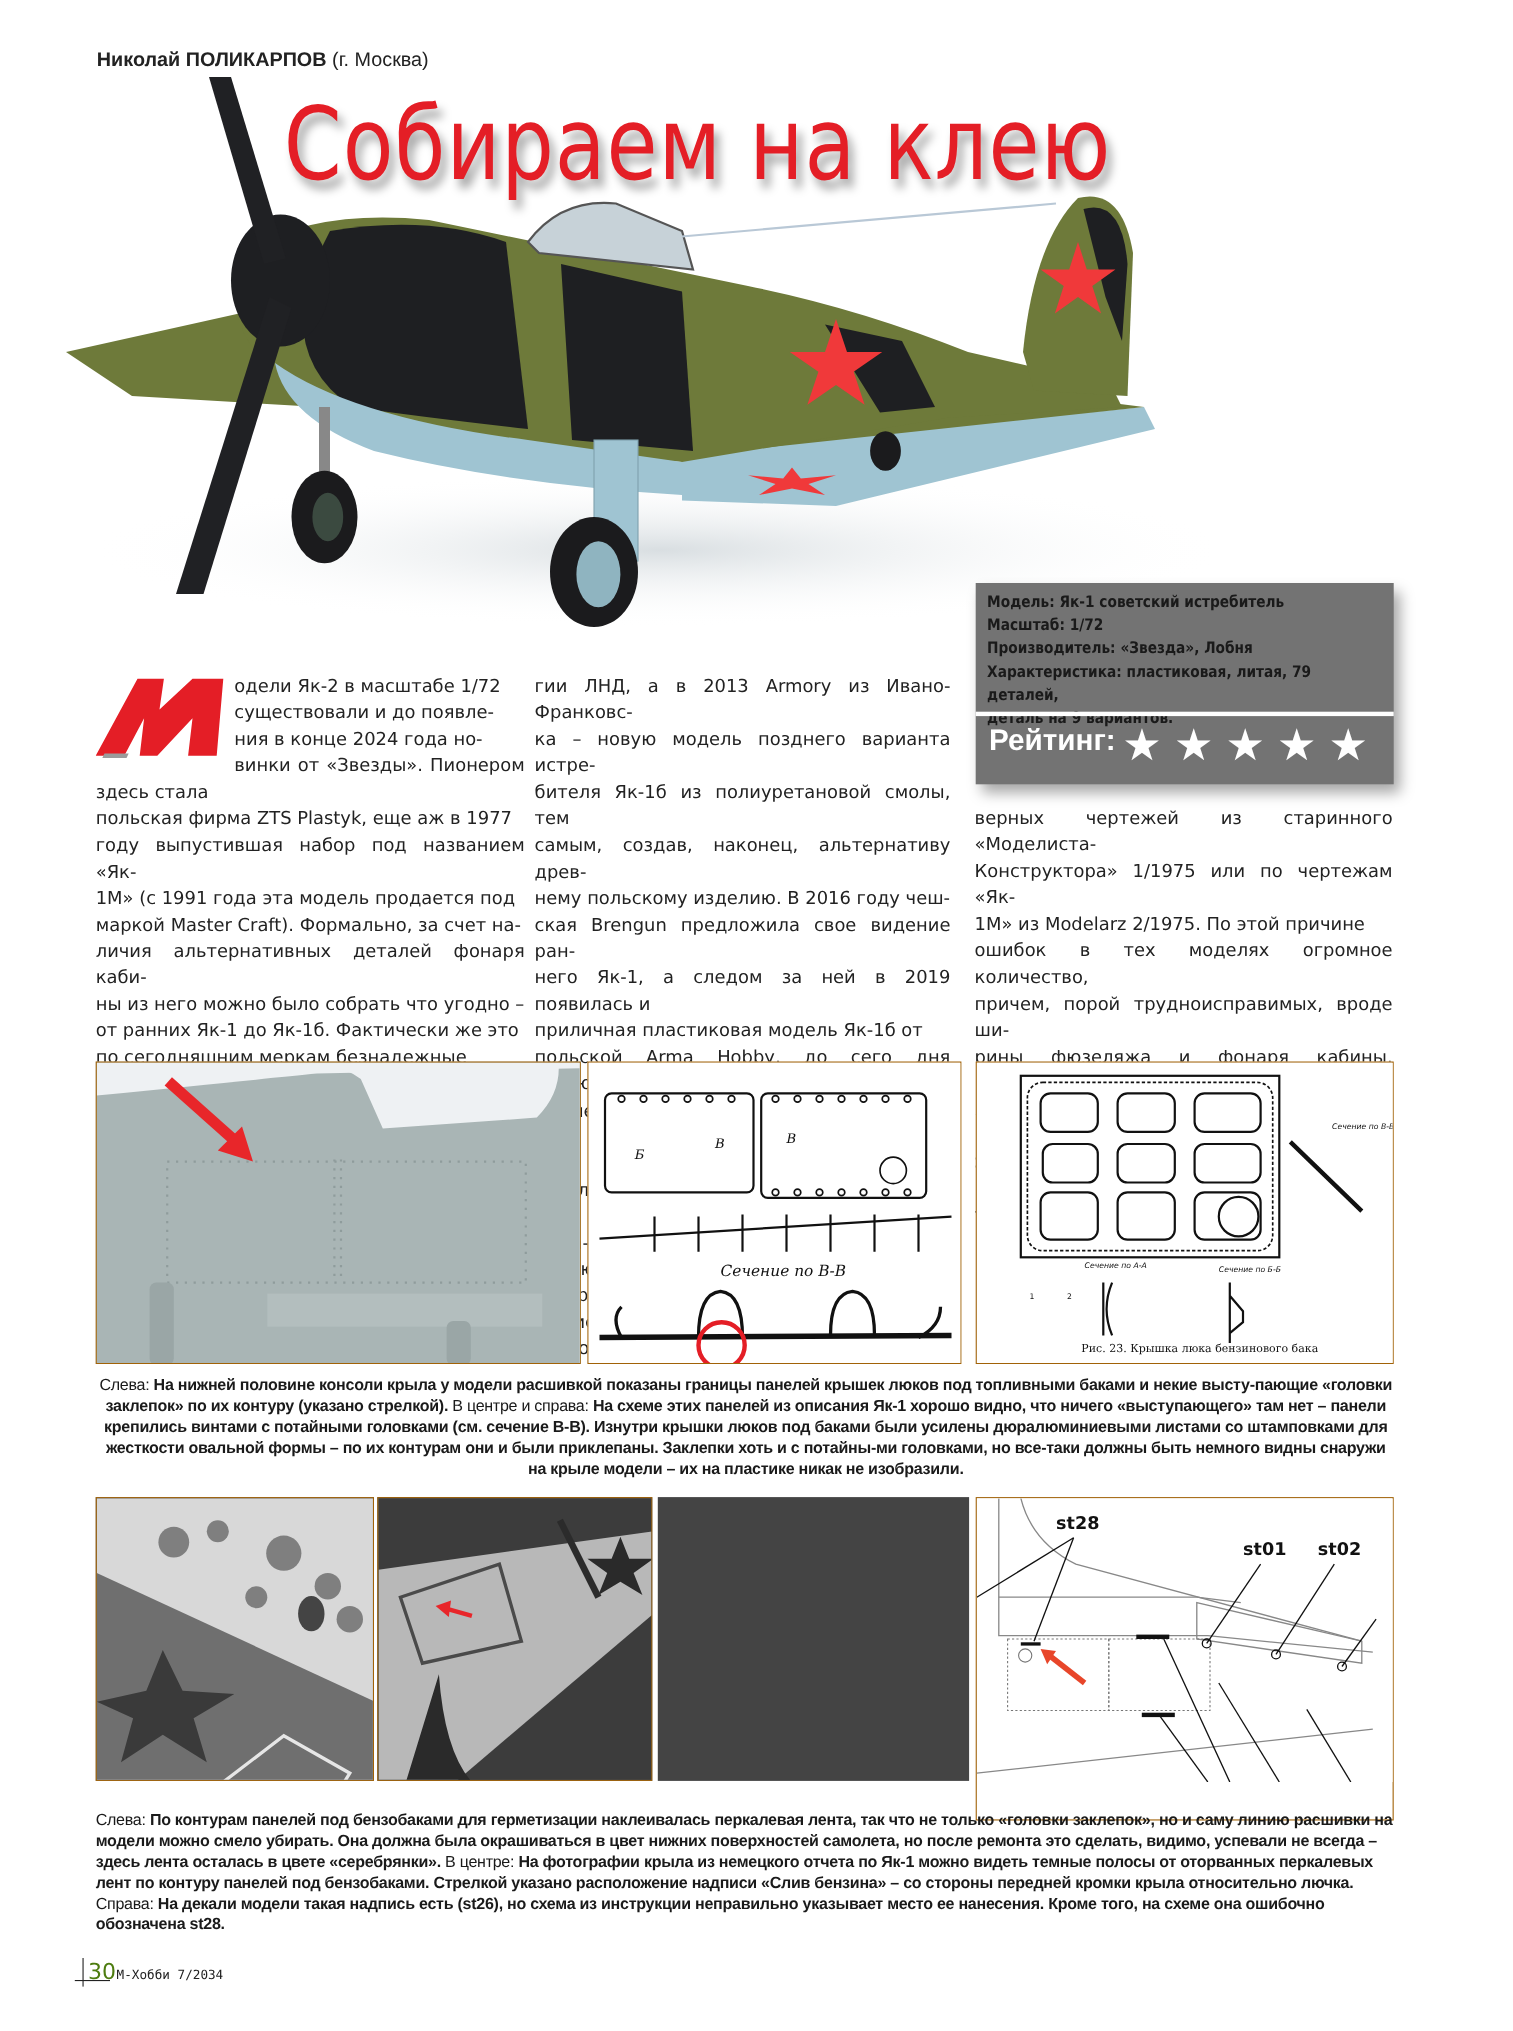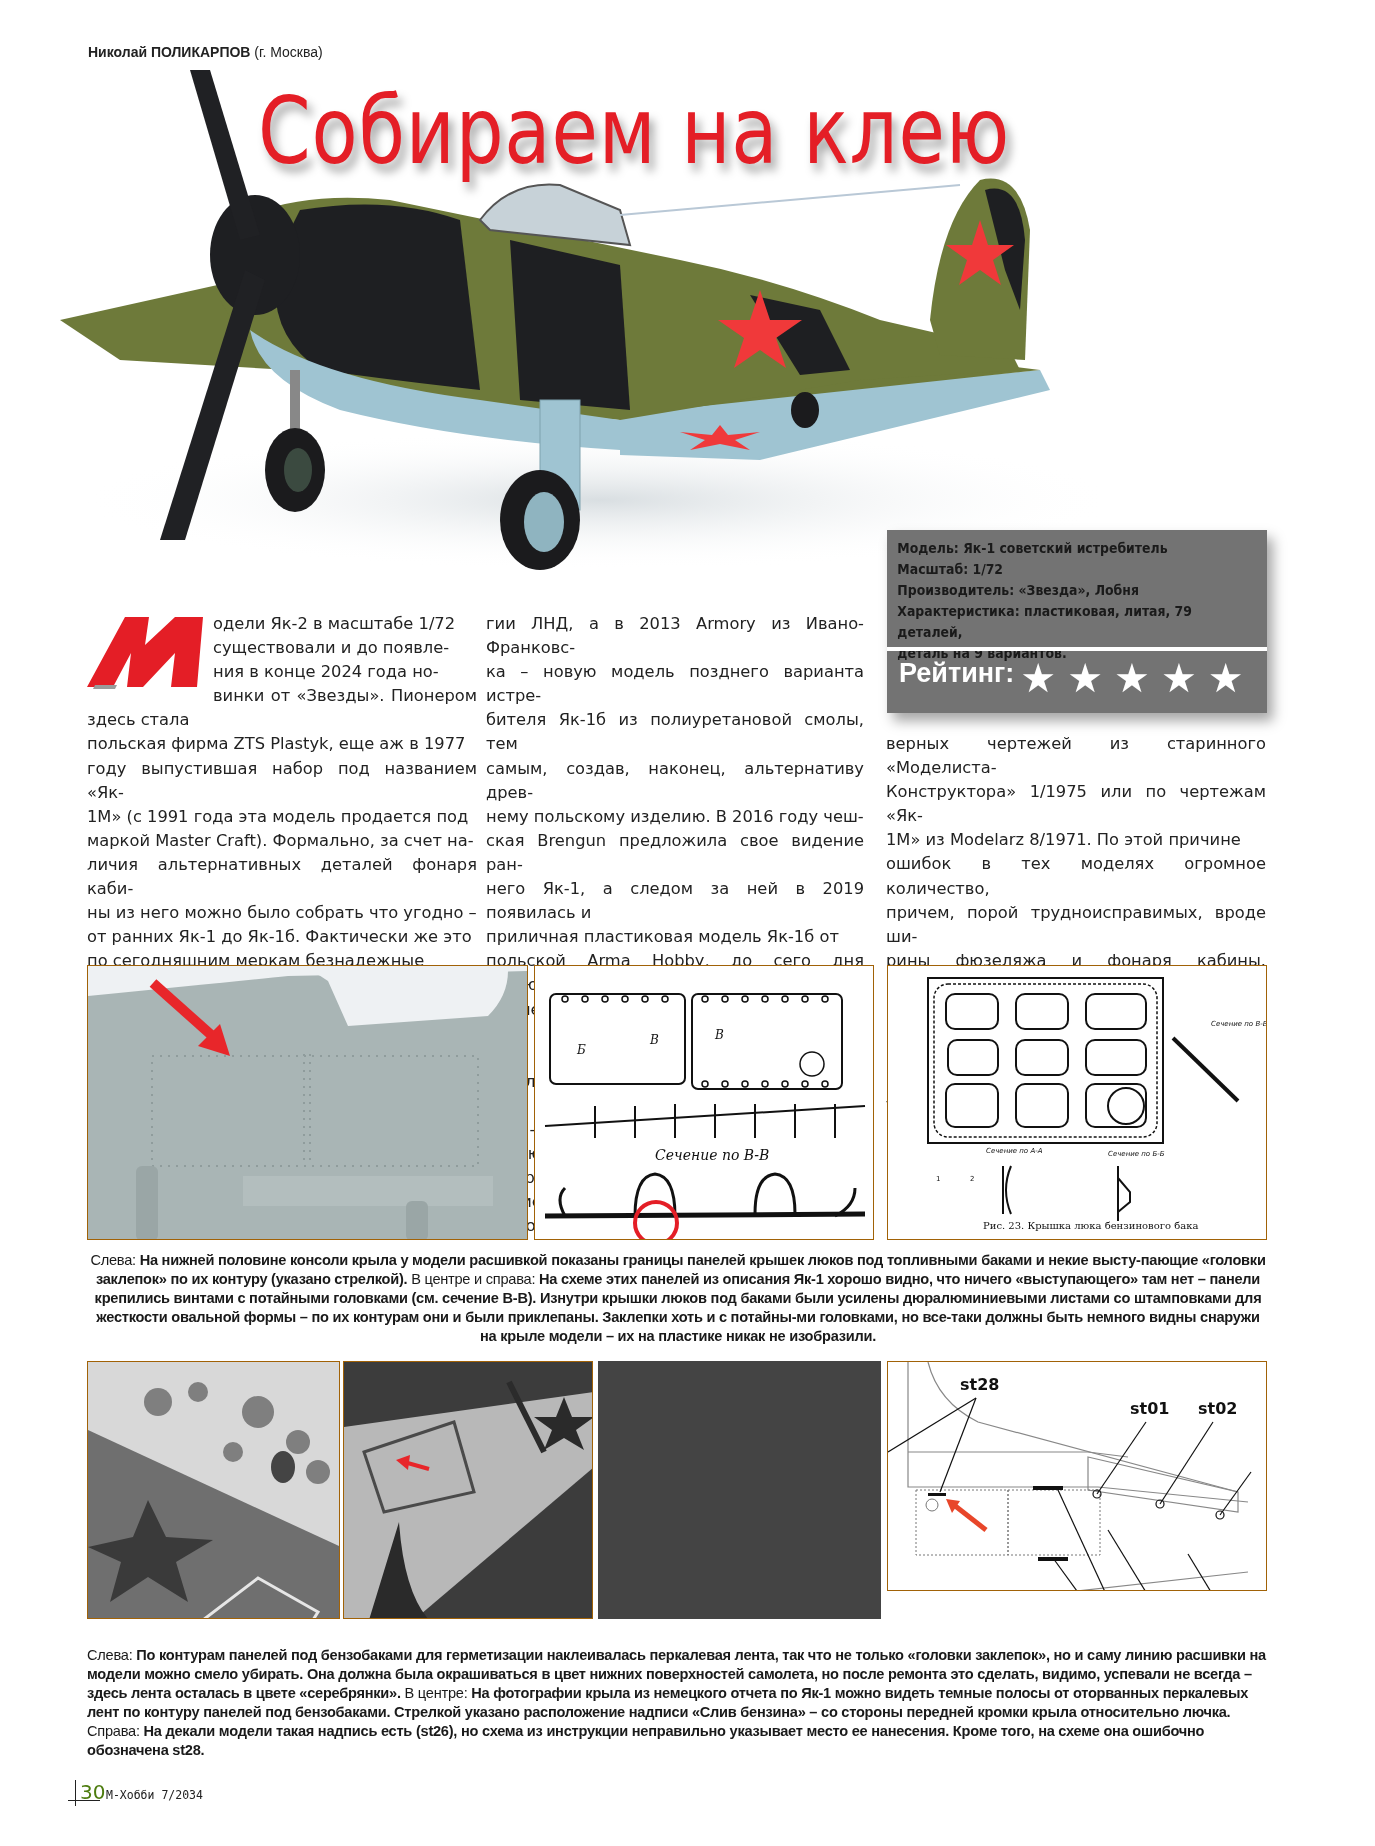--- a/index.html
+++ b/index.html
@@ -1,19 +1,19 @@
 <!DOCTYPE html>
 <html><head>
 <meta charset="utf-8">
 <style>
   * { box-sizing: border-box; margin: 0; padding: 0; }
   html, body { width: 1375px; height: 1846px; background: #ffffff; overflow: hidden; }
   body { position: relative; font-family: "DejaVu Sans", sans-serif; color: #1a1a1a; }
 
-  .author { position: absolute; left: 88px; top: 44px; font-family: "Liberation Sans", sans-serif; font-size: 14px; color: #222; }
+  .author { position: absolute; left: 88px; top: 44px; font-family: "Liberation Sans", sans-serif; font-size: 18px; color: #222; }
   .author b { font-weight: bold; }
 
   .title { position: absolute; left: 258px; top: 78px; font-family: "DejaVu Sans", sans-serif; font-size: 92px; font-weight: normal; color: #e41e26; letter-spacing: 1px; transform: scaleX(0.82); transform-origin: left top; text-shadow: 6px 8px 10px rgba(0,0,0,0.35); white-space: nowrap; }
 
   .hero { position: absolute; left: 60px; top: 70px; width: 1040px; height: 540px; }
 
   .specbox { position: absolute; left: 887px; top: 530px; width: 380px; height: 183px; background: #737373; box-shadow: 6px 8px 12px rgba(0,0,0,0.35); }
   .specbox .specs { padding: 8px 10px 6px 12px; font-family: "DejaVu Sans", sans-serif; font-weight: bold; font-size: 14.5px; line-height: 21px; color: #1a1a1a; transform: scaleX(0.86); transform-origin: left top; width: 430px; }
   .specbox .divider { position: absolute; left: 0; right: 0; top: 117px; height: 4px; background: #fff; }
   .specbox .rating { position: absolute; left: 12px; top: 128px; display: flex; align-items: flex-start; }
@@ -29,21 +29,21 @@
 
   .figure { position: absolute; border: 1px solid #a16207; overflow: hidden; background: #fff; }
   .fig1 { left: 87px; top: 965px; width: 441px; height: 275px; background: #c9d1d1; }
   .fig2 { left: 534px; top: 965px; width: 340px; height: 275px; }
   .fig3 { left: 887px; top: 965px; width: 380px; height: 275px; }
   .fig4 { left: 87px; top: 1361px; width: 251px; height: 258px; background: #7a7a7a; }
   .fig5 { left: 343px; top: 1361px; width: 250px; height: 258px; background: #555; }
   .fig4, .fig5 { }
   .fig4 { width: 252px; }
   .fig4b { left: 87px; top: 1361px; width: 253px; }
-  .fig6 { left: 887px; top: 1361px; width: 380px; height: 230px; }
+  .fig6 { left: 887px; top: 1361px; width: 380px; height: 294px; }
 
   .caption { position: absolute; left: 87px; width: 1182px; font-family: "Liberation Sans", sans-serif; font-size: 14.6px; line-height: 19px; color: #1a1a1a; letter-spacing: -0.25px; }
   .caption .lbl { font-weight: normal; }
   .caption .bd { font-weight: bold; }
   .cap1 { top: 1251px; text-align: center; }
   .cap2 { top: 1646px; }
 
   .footer { position: absolute; left: 68px; top: 1780px; }
   .footer .pagenum { position: absolute; left: 12px; top: 0; font-family: "DejaVu Sans", sans-serif; font-size: 20px; color: #4d7c0f; }
   .footer .vline { position: absolute; left: 7px; top: 0; width: 1px; height: 26px; background: #222; }
@@ -158,21 +158,21 @@
   <span class="line">лучшей моделью этого варианта «Яка». Ран-</span>
   <span class="line">ний Як-1 выпускала на 3D-принтере ярослав-</span>
   <span class="line">ская фирма DogFighter Model (DFM). К сожа-</span>
   <span class="line">лению, первые попытки сделать Як-1 совер-</span>
   <span class="line">шались с использованием не слишком досто-</span>
 </div>
 
 <div class="body-text col3">
   <span class="line">верных чертежей из старинного «Моделиста-</span>
   <span class="line">Конструктора» 1/1975 или по чертежам «Як-</span>
-  <span class="line">1М» из Modelarz 8/1971. По этой причине</span>
+  <span class="line">1М» из Modelarz 2/1975. По этой причине</span>
   <span class="line">ошибок в тех моделях огромное количество,</span>
   <span class="line">причем, порой трудноисправимых, вроде ши-</span>
   <span class="line">рины фюзеляжа и фонаря кабины. Чертежи</span>
   <span class="line">Як-1б Збигнева Луранца, опубликованные в</span>
   <span class="line">Skrzydla w miniaturze 2/1991, были точнее, но</span>
   <span class="line">тоже не вполне хороши.</span>
 </div>
 
 <div class="figure fig1">
   <svg width="441" height="275" viewBox="0 0 441 275" xmlns="http://www.w3.org/2000/svg">

